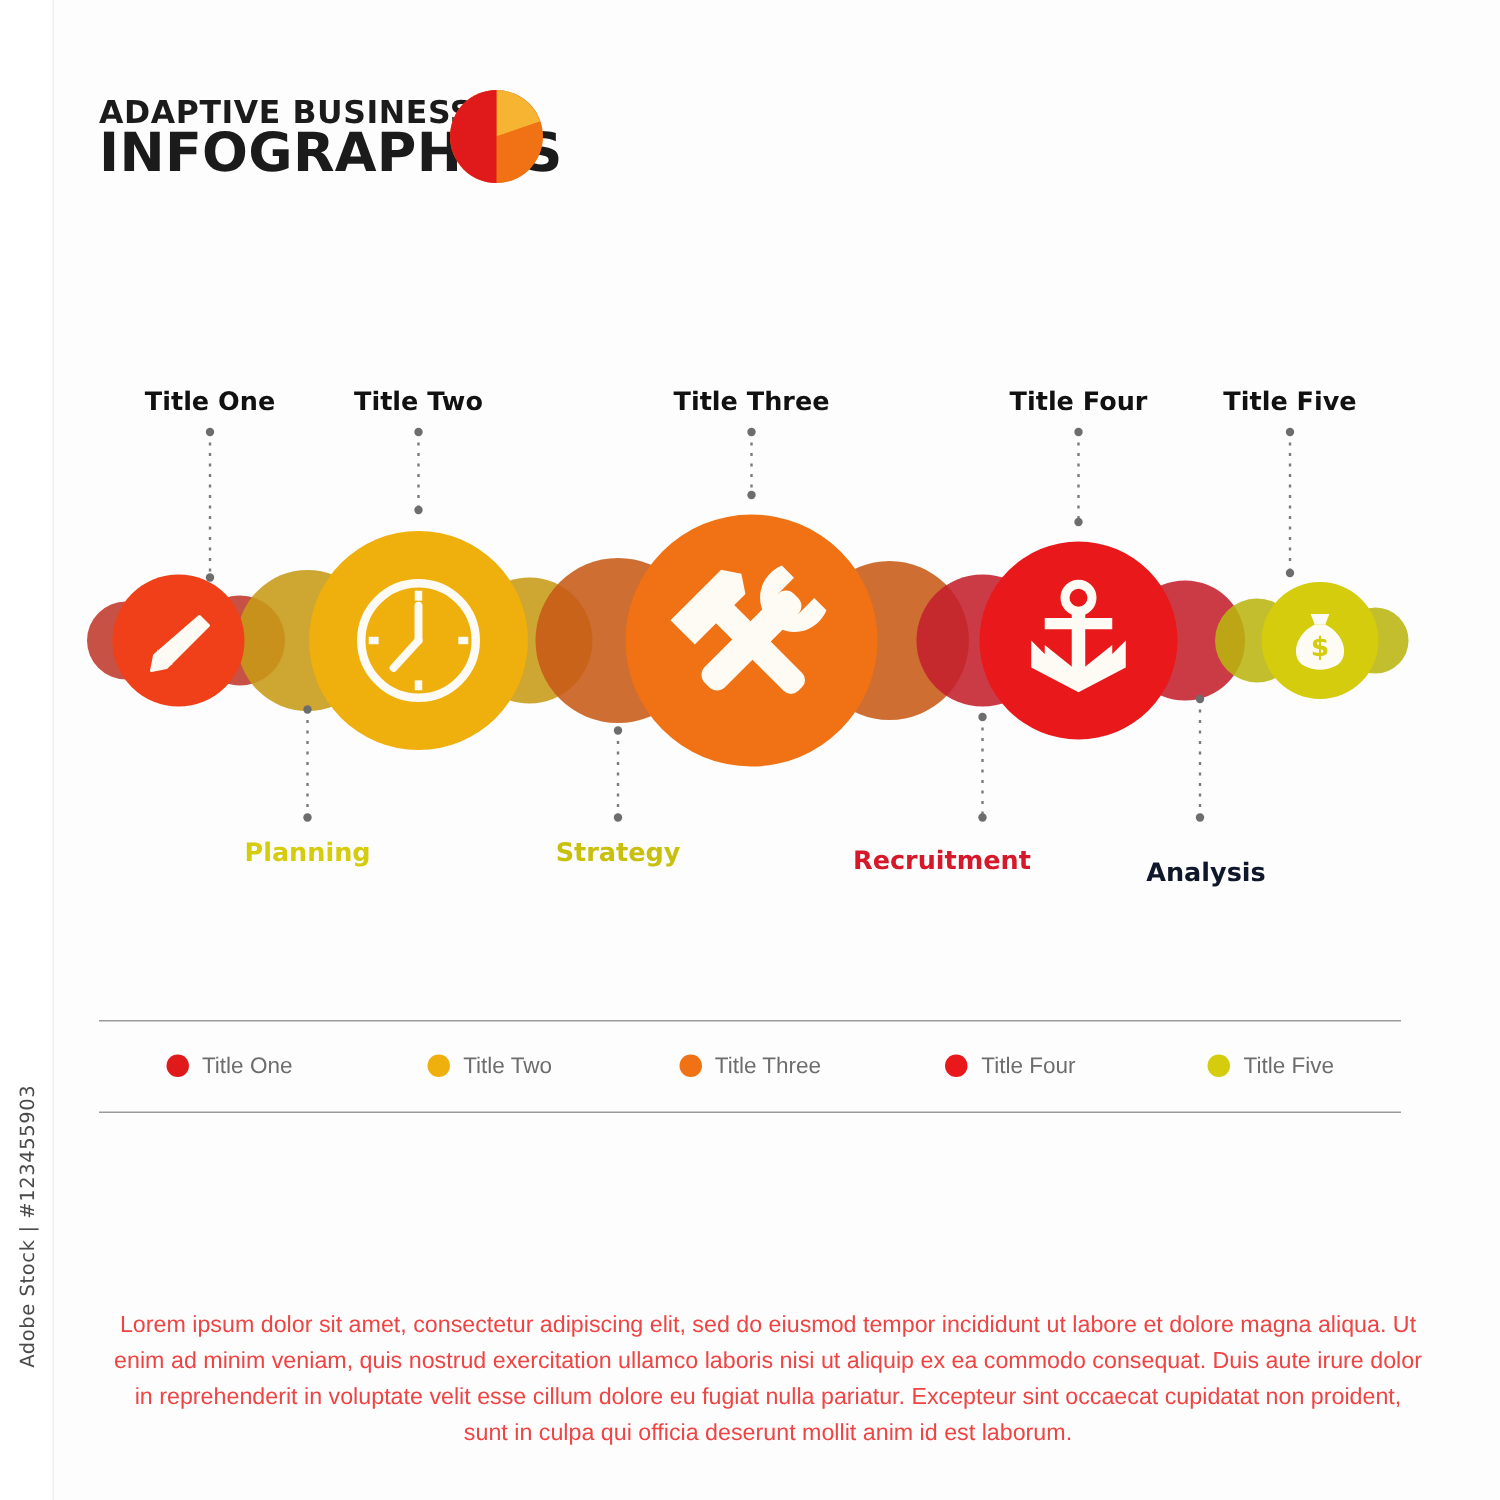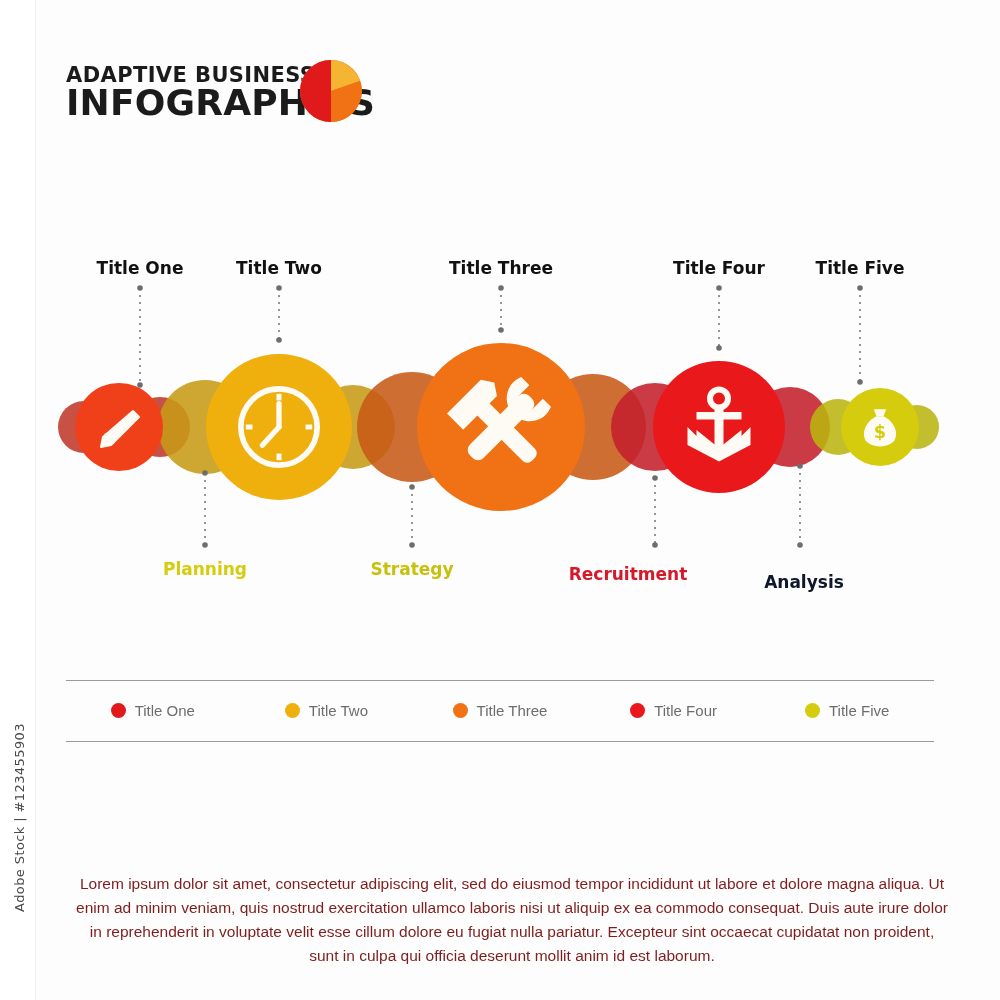--- a/index.html
+++ b/index.html
@@ -146,21 +146,21 @@
   }
 
   
   .body-copy {
     position: absolute;
     left: 76px; top: 872px;
     width: 872px;
     text-align: center;
     font-size: 15.5px;
     line-height: 24px;
-    color: #7f1d1d;
+    color: #ef4444;
     font-family: "Liberation Sans", sans-serif;
   }
 </style>
 </head>
 <body>
 
 <div id="page">
 
   <div class="watermark-strip">
     <div class="watermark-text">Adobe Stock | #123455903</div>

